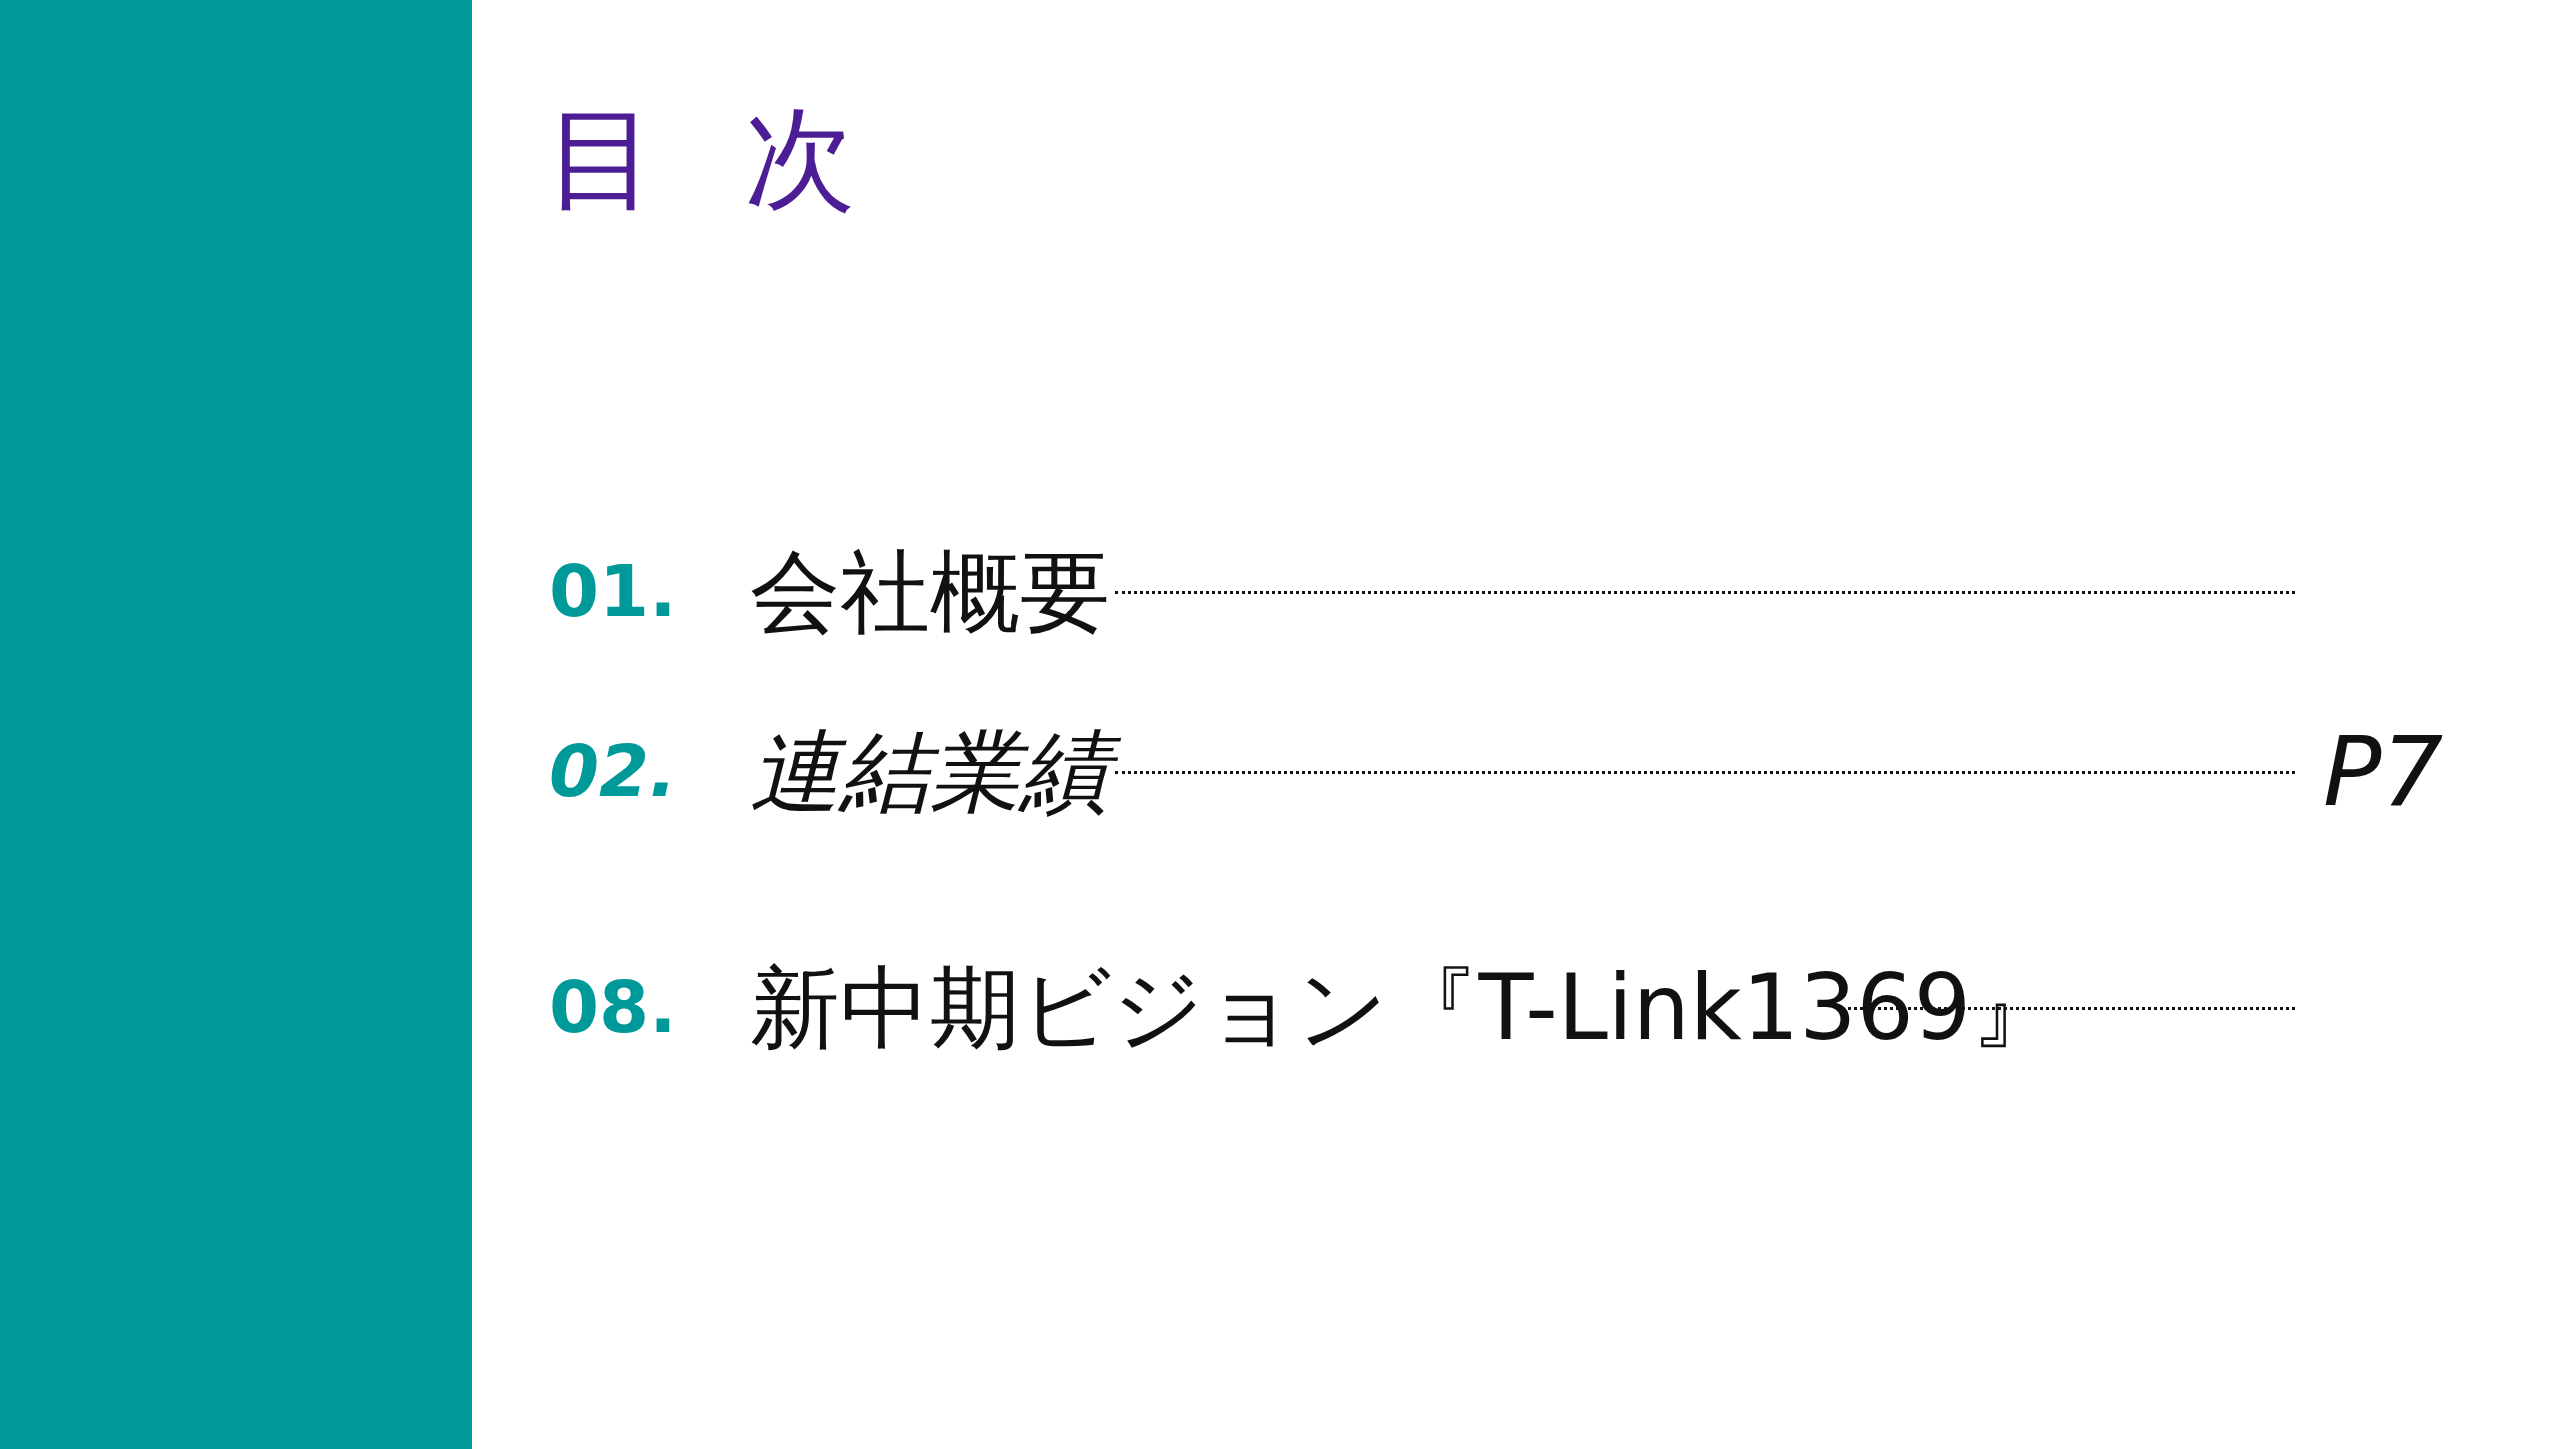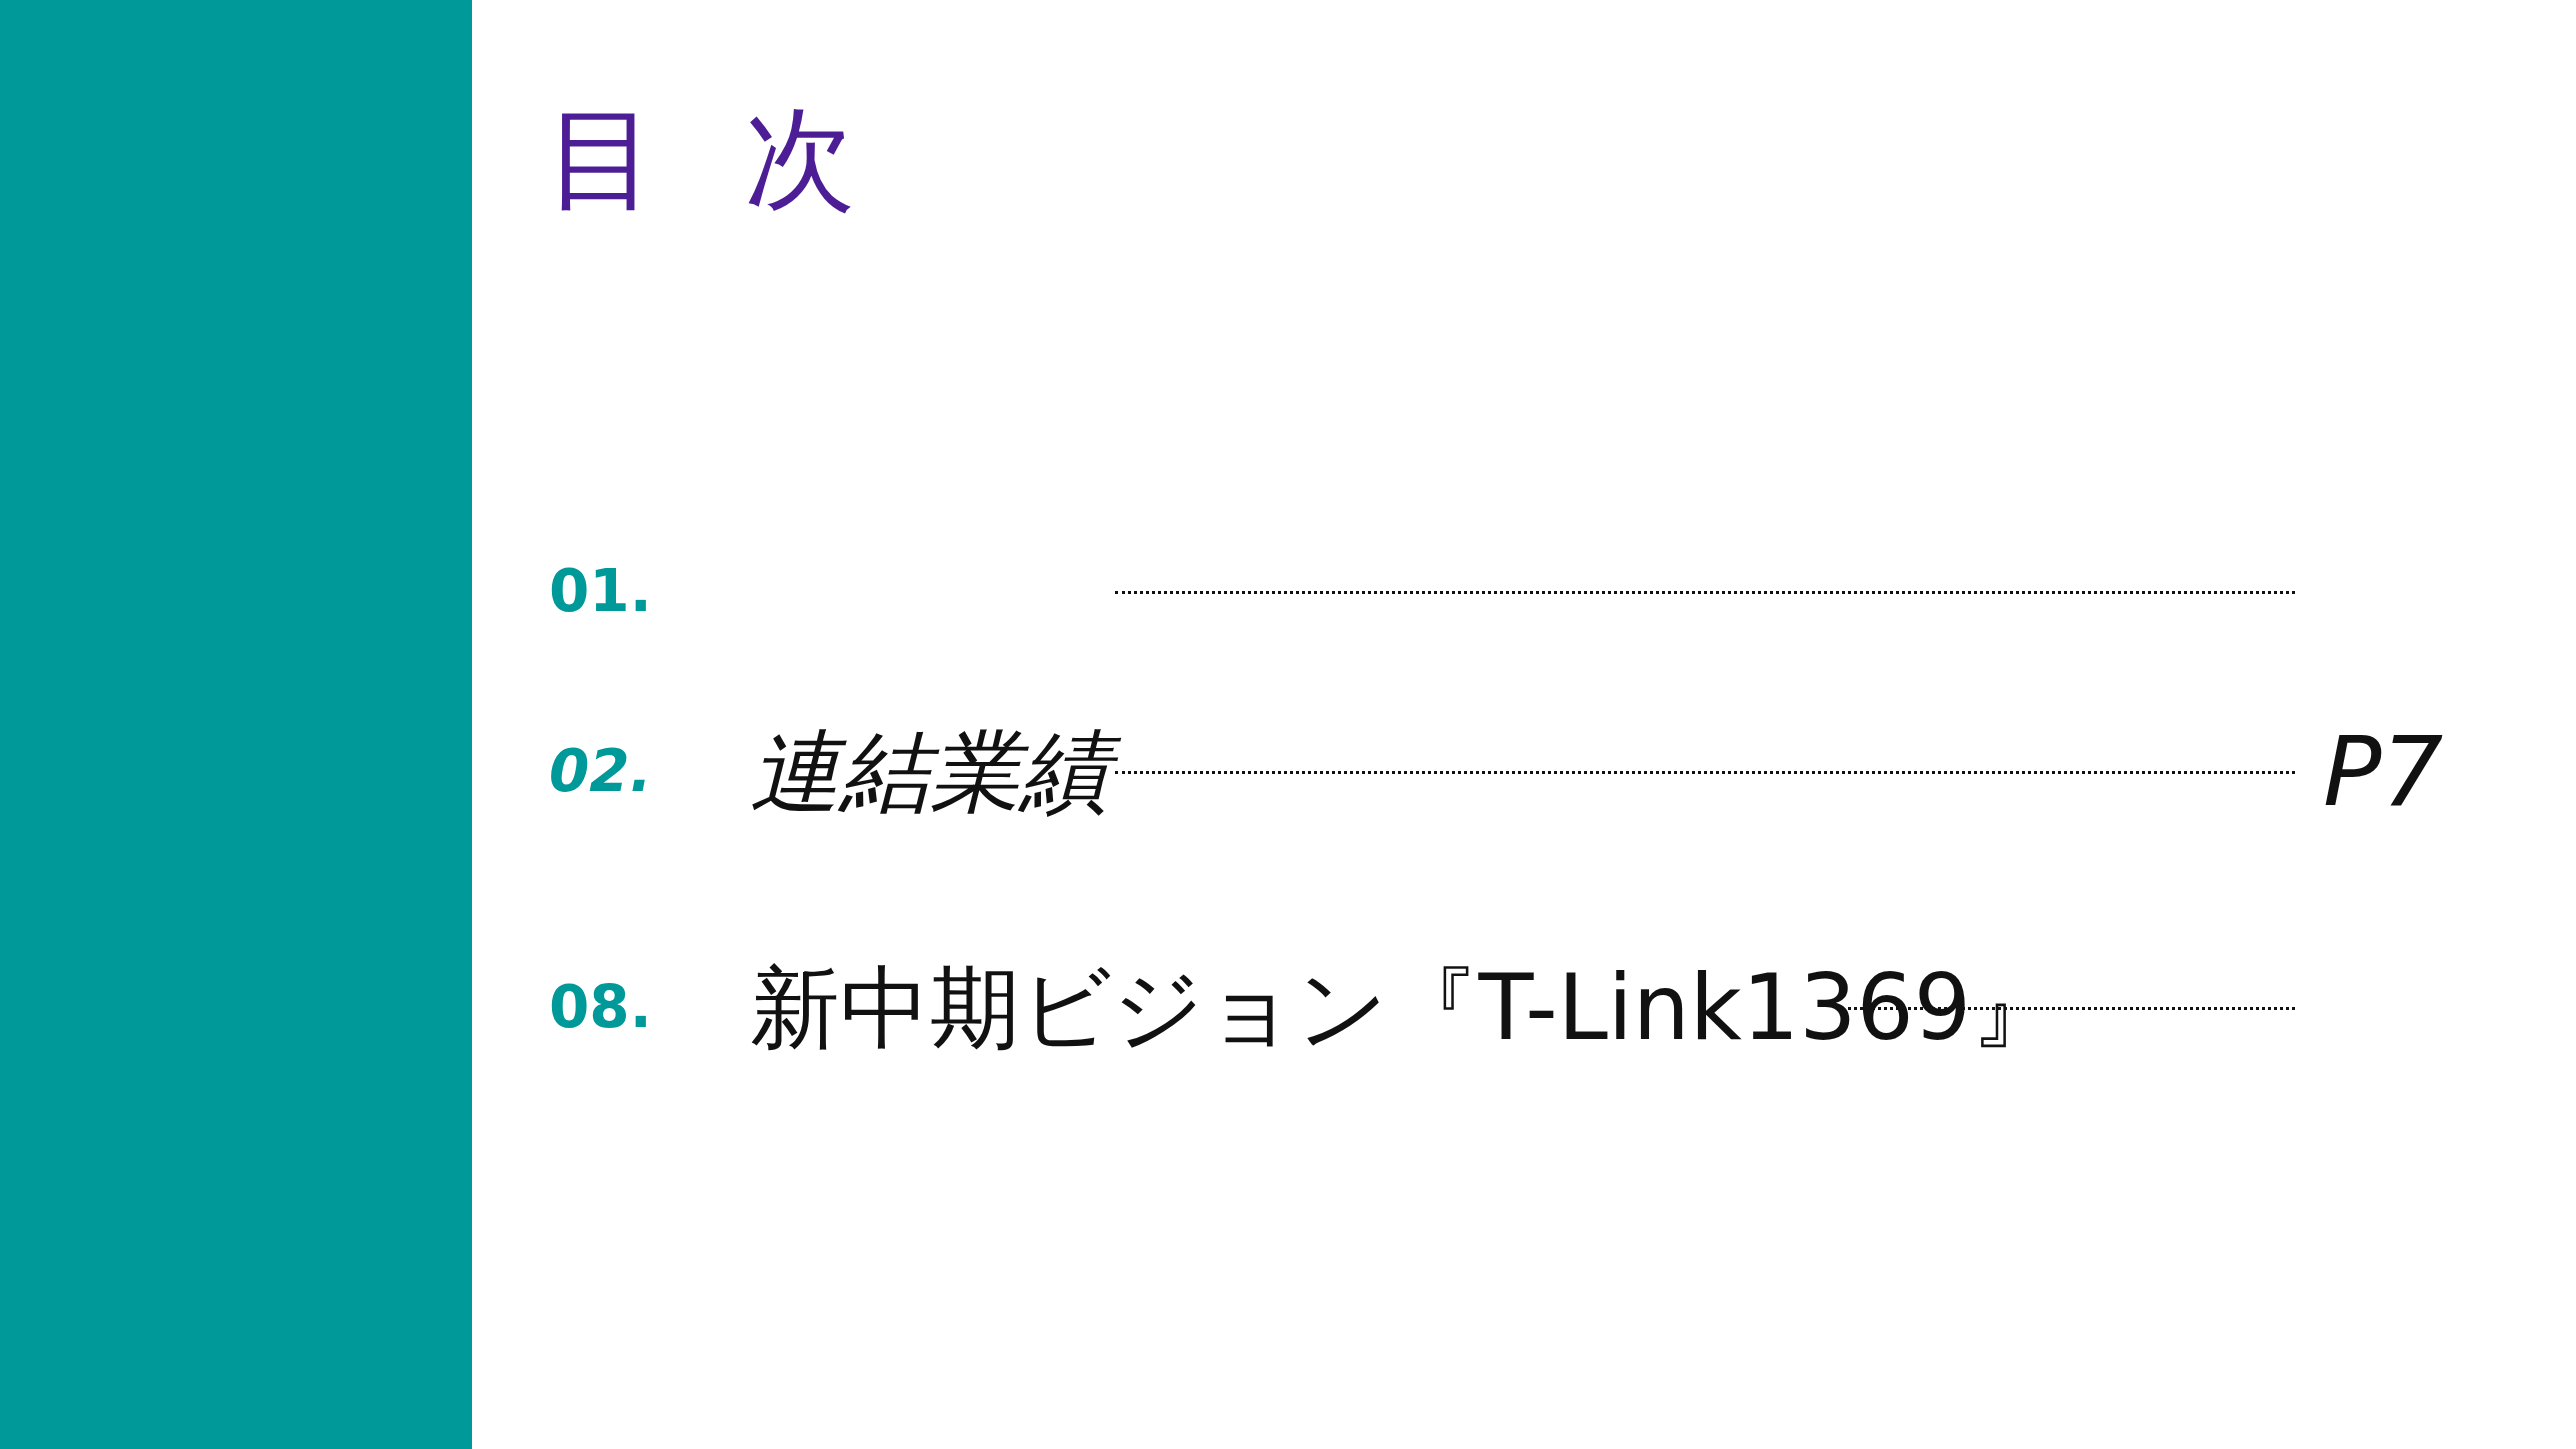--- a/index.html
+++ b/index.html
@@ -1,34 +1,35 @@
 <!DOCTYPE html>
 <html style="font-size:10.3px"><head>
   <meta charset="utf-8">
   <style>
     html, body { margin:0; padding:0; }
     body { width:2576px; height:1449px; position:relative; overflow:hidden; background:#ffffff;
       font-family: "DejaVu Sans", "Liberation Sans", sans-serif; color:#111111; }
     .sidebar { position:absolute; left:0; top:0; width:472px; height:1449px; background:#009999; }
     .title { position:absolute; left:546px; top:88px; font-size:111px; line-height:142px; letter-spacing:26px; color:#4c1d95; white-space:nowrap; }
     .toc-row { position:absolute; left:0; width:2576px; height:129px; }
-    .toc-num { position:absolute; left:549px; top:0; font-family:"DejaVu Sans","Liberation Sans",sans-serif; font-weight:bold; font-size:58px; line-height:129px; color:#009999; white-space:nowrap;text-align:center; }
+    .toc-num { position:absolute; left:549px; top:0; font-family:"DejaVu Sans","Liberation Sans",sans-serif; font-weight:bold; font-size:72px; line-height:129px; color:#009999; white-space:nowrap;text-align:center; }
     .toc-label { position:absolute; left:750px; top:0; font-size:90px; line-height:129px; color:#111111; white-space:nowrap; }
     .toc-dots { position:absolute; top:64px; height:0; border-top:3.9px dotted #111111; }
     .toc-page { position:absolute; left:2323px; top:0; font-size:97px; line-height:129px; color:#111111; white-space:nowrap; }
   </style>
 </head>
 <body>
 
 <div class="sidebar"></div>
 
 <div class="title">目 次</div>
 
 <div class="toc-row" style="top:527px;">
   <span class="toc-num">01.</span>
+  <span class="toc-label">会社概要</span>
   <span class="toc-dots" style="left:1115px; width:1180px;"></span>
 </div>
 
 <div class="toc-row" style="top:707px;font-style:italic;">
   <span class="toc-num">02.</span>
   <span class="toc-label">連結業績</span>
   <span class="toc-dots" style="left:1115px; width:1180px;"></span>
   <span class="toc-page">P7</span>
 </div>
 

